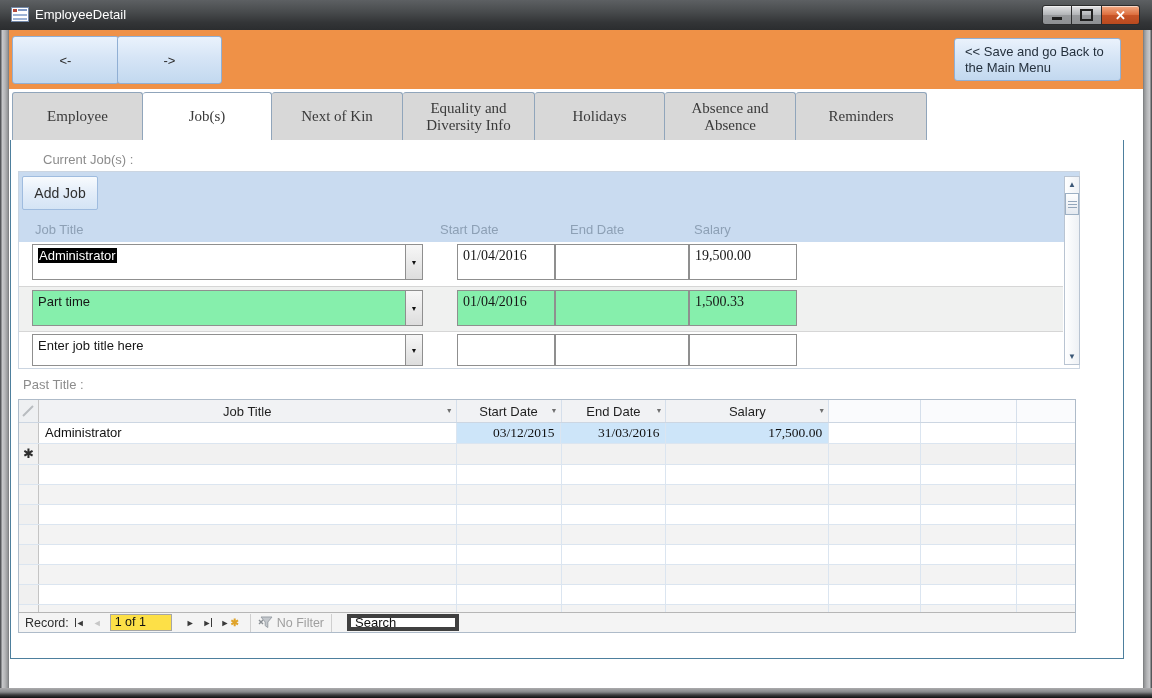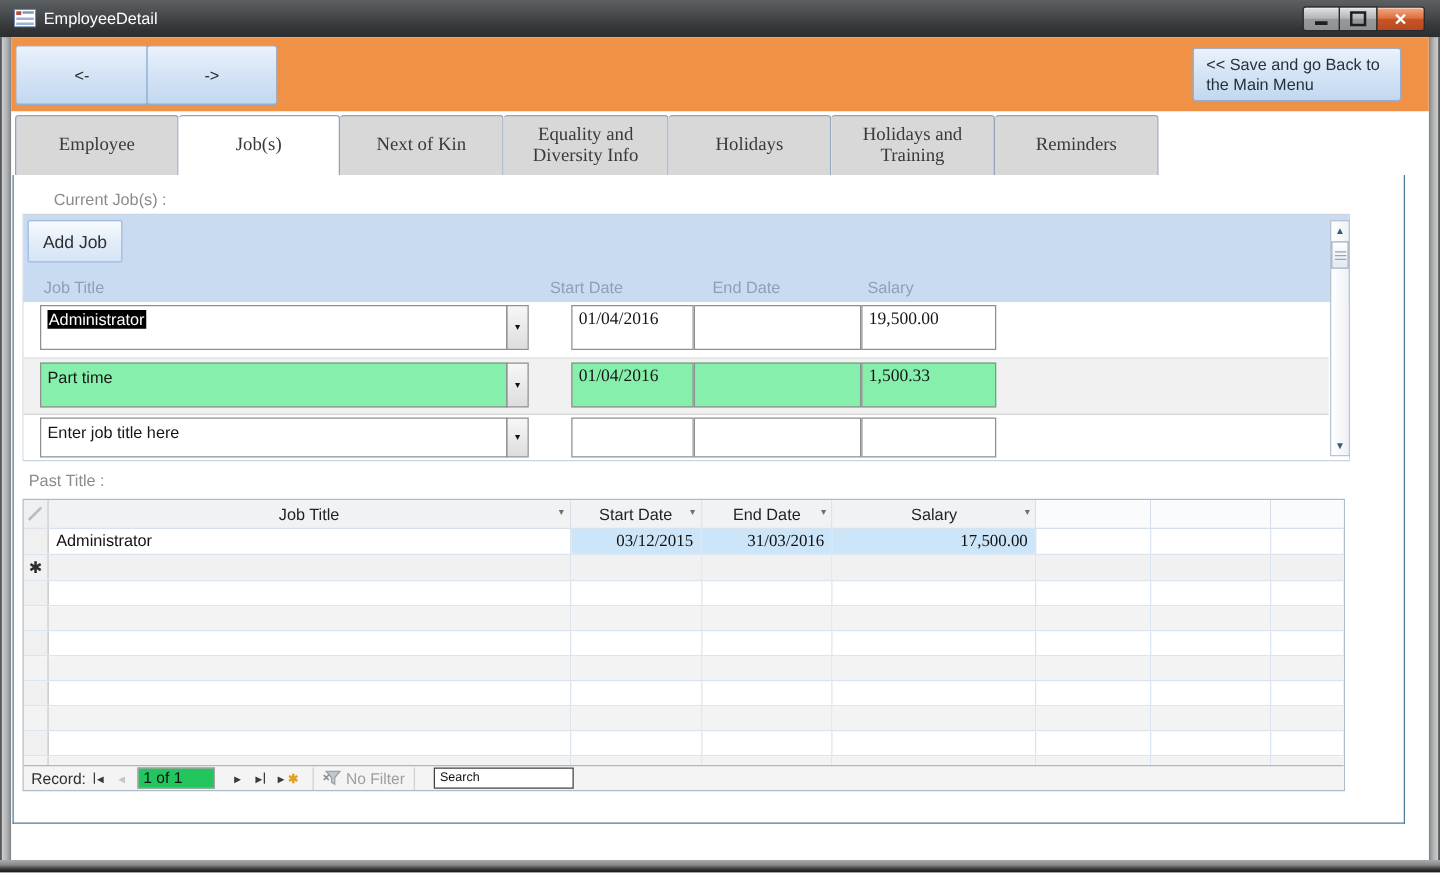--- a/index.html
+++ b/index.html
@@ -98,26 +98,26 @@
   .g-row.newrow .g-c{background:#f1f1f1;}
   .g-row.filler.alt .g-c{background:#f3f3f3;}
   .star-new{font-size:13px;color:#2d2d2d;line-height:18px;}
   
   .g-nav{position:absolute;left:0;right:0;bottom:0;height:20px;background:#f4f4f4;border-top:1px solid #b6b6b6;
     display:flex;align-items:center;font-size:12.5px;color:#2e2e2e;padding-left:6px;box-sizing:border-box;}
   .nvg{display:inline-flex;align-items:center;font-size:9px;color:#3a3a3a;margin:0 4px;}
   .nvg .bar{width:1px;height:9px;background:currentColor;}
   .nvg.disabled{color:#c6c6c6;}
   .nvg .star{font-size:10px;color:#dfa32a;margin-left:1px;font-weight:bold;}
-  .rec-box{width:62px;height:17px;background:#22c55e;border:1px solid #a6a6a6;box-sizing:border-box;margin:0 4px;
+  .rec-box{width:62px;height:17px;background:#fde047;border:1px solid #a6a6a6;box-sizing:border-box;margin:0 4px;
     font-size:12.5px;line-height:15px;padding-left:4px;color:#111;}
   .nav-sep{width:1px;height:18px;background:#cfcfcf;margin:0 7px;}
   .nofilter{color:#9f9f9f;margin-left:4px;}
-  .search-box{width:112px;height:17px;border:1px solid #404040;box-sizing:border-box;margin-left:8px;
-    font-size:10px;padding:0 0 0 4px;color:#111;font-family:"Liberation Sans",sans-serif;background:#fff;}
+  .search-box{width:112px;height:17px;border:4px solid #404040;box-sizing:border-box;margin-left:8px;
+    font-size:13px;padding:0 0 0 4px;color:#111;font-family:"Liberation Sans",sans-serif;background:#fff;}
 </style>
 </head>
 <body>
 
 <div class="win">
 
   <div class="titlebar">
     <svg class="title-icon" width="18" height="15">
       <rect x="0.5" y="0.5" width="17" height="14" fill="#ffffff" stroke="#7388a8"></rect>
       <rect x="2" y="2" width="4" height="3" fill="#b34a3c"></rect>
@@ -149,21 +149,21 @@
       <div class="btn-blue nav-next-btn">-&gt;</div>
       <div class="btn-blue save-btn">&lt;&lt; Save and go Back to the  Main Menu</div>
     </div>
 
     <div class="tabs">
       <div class="tab" style="width:131px">Employee</div>
       <div class="tab active" style="width:129px">Job(s)</div>
       <div class="tab" style="width:131px">Next of Kin</div>
       <div class="tab" style="width:132px">Equality and Diversity Info</div>
       <div class="tab" style="width:130px">Holidays</div>
-      <div class="tab" style="width:131px">Holidays and Training</div>
+      <div class="tab" style="width:131px">Absence and Absence</div>
       <div class="tab" style="width:131px">Reminders</div>
     </div>
 
     <div class="page">
 
       <div class="section-label" style="left:12px;top:12px;margin-left:20px;">Current Job(s) :</div>
 
       <div class="panel">
         <div class="panel-head">
           <div class="add-btn">Add Job</div>

